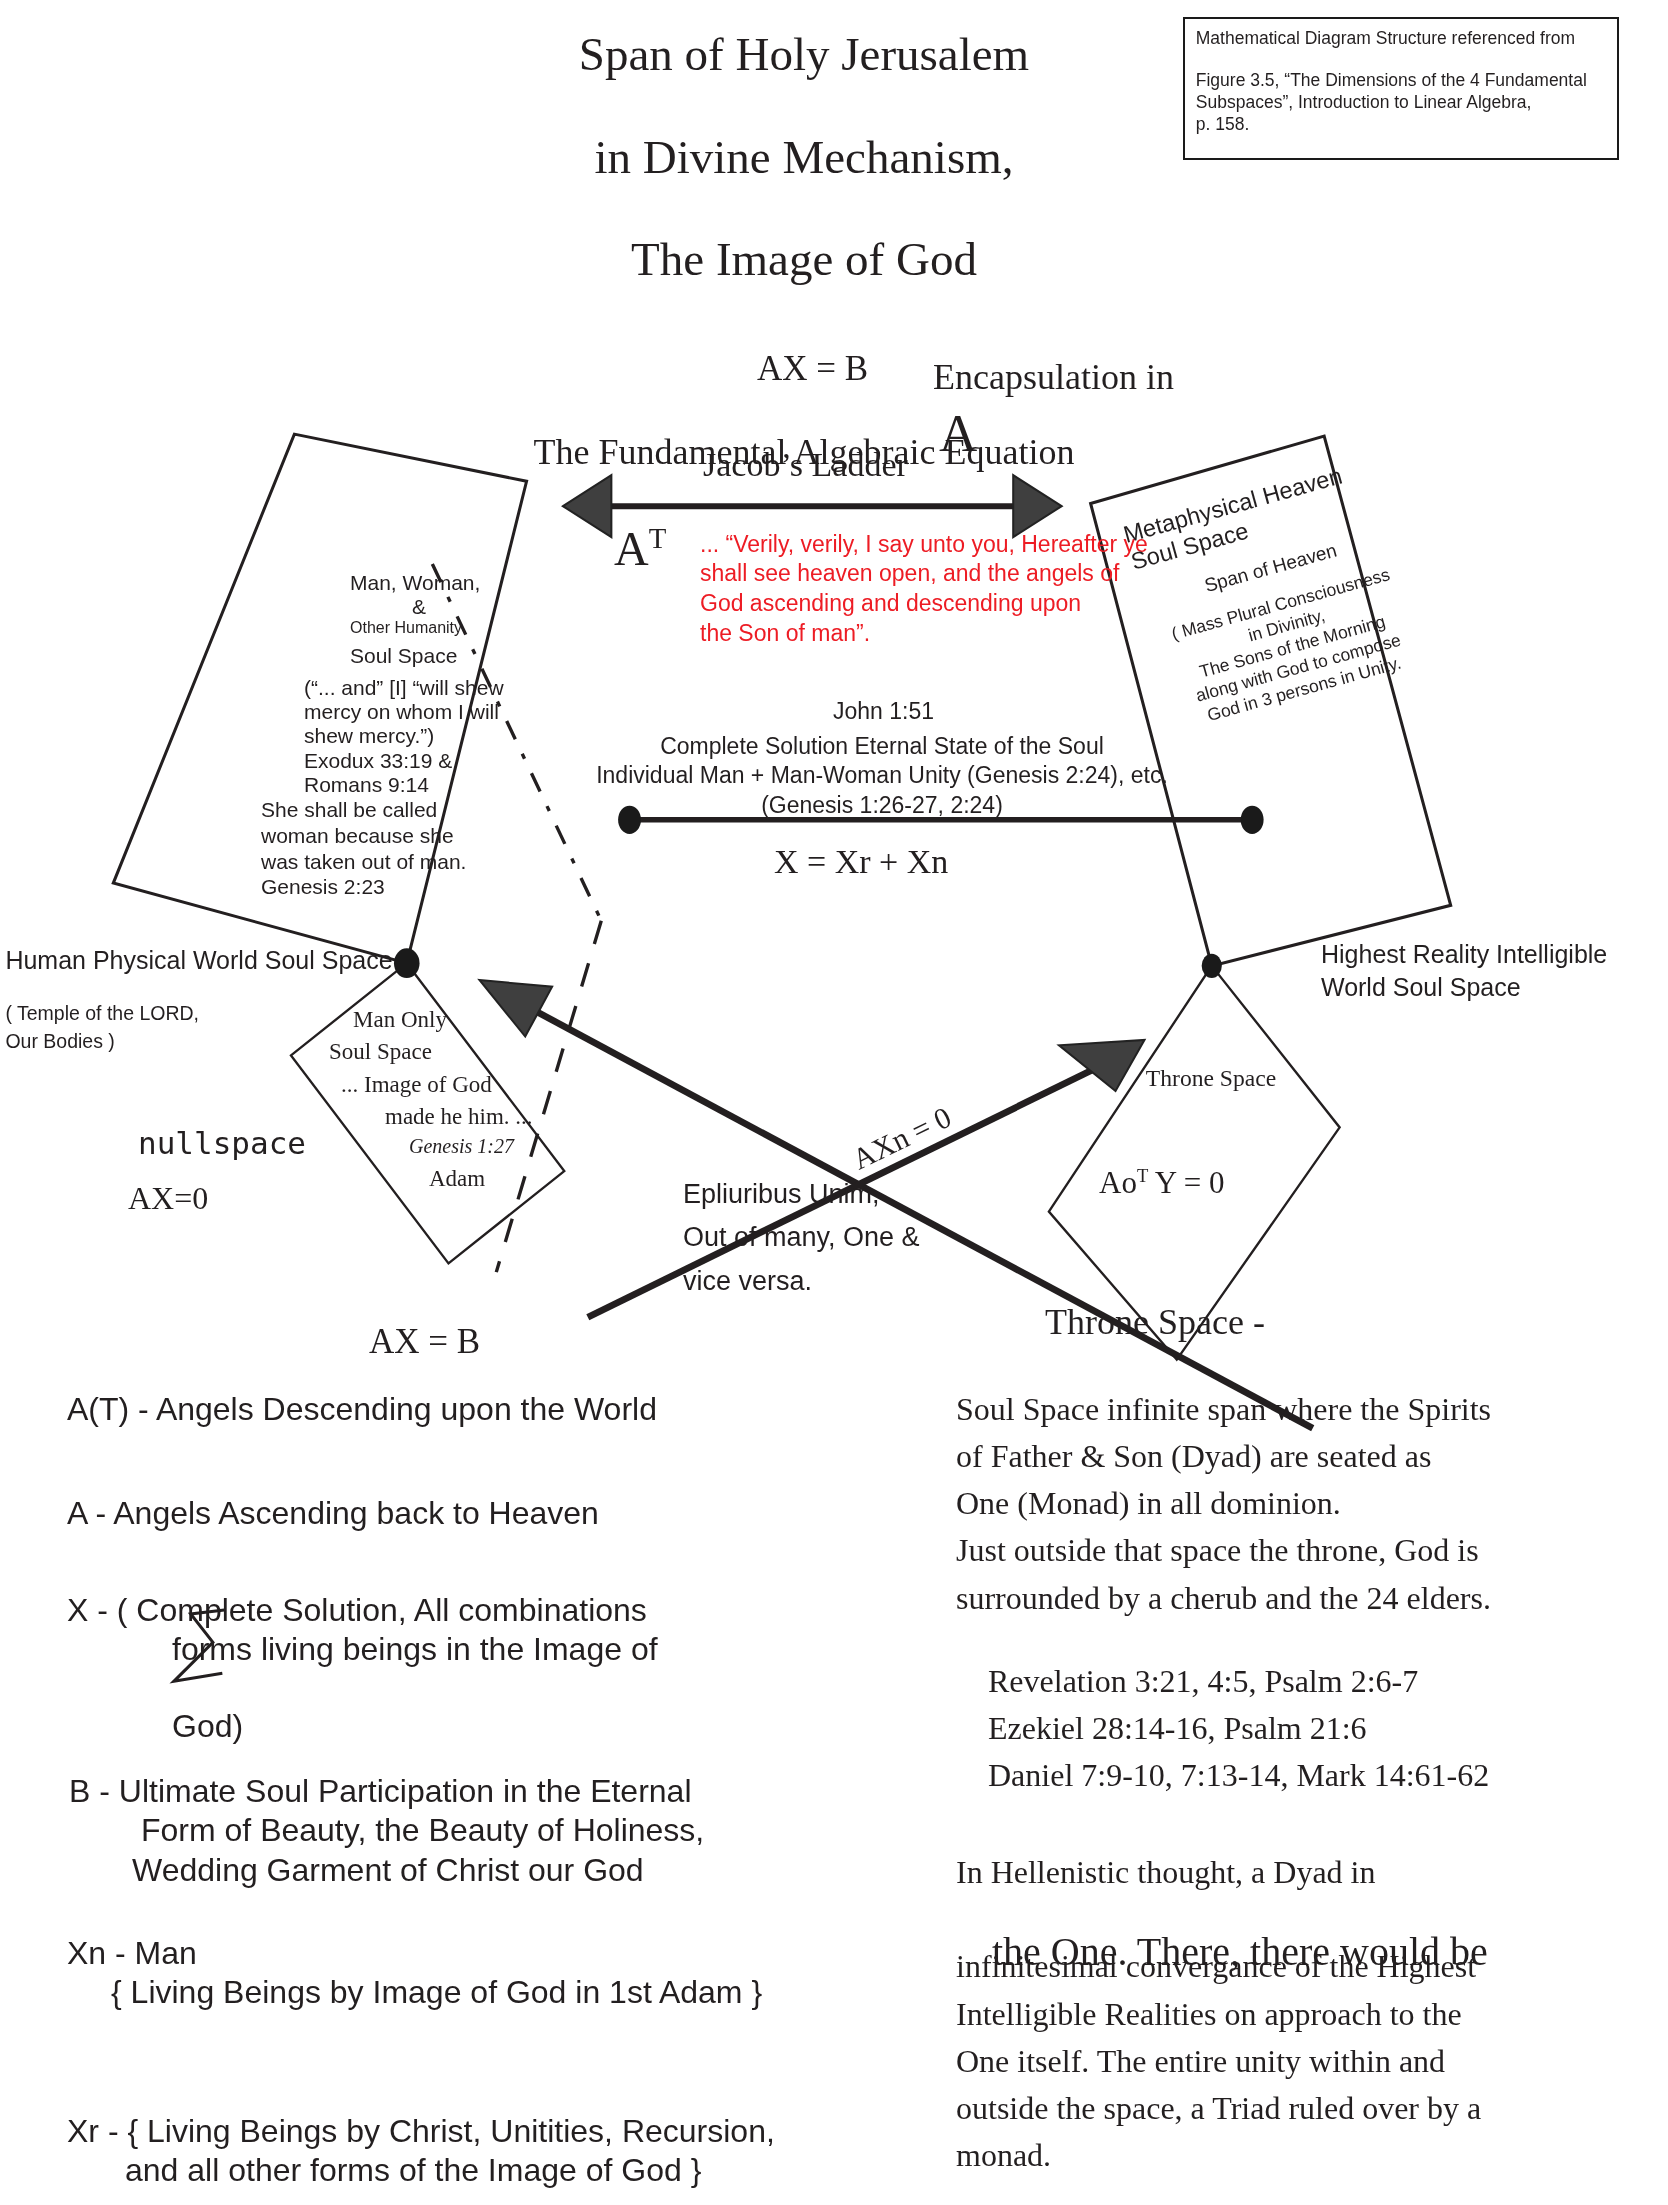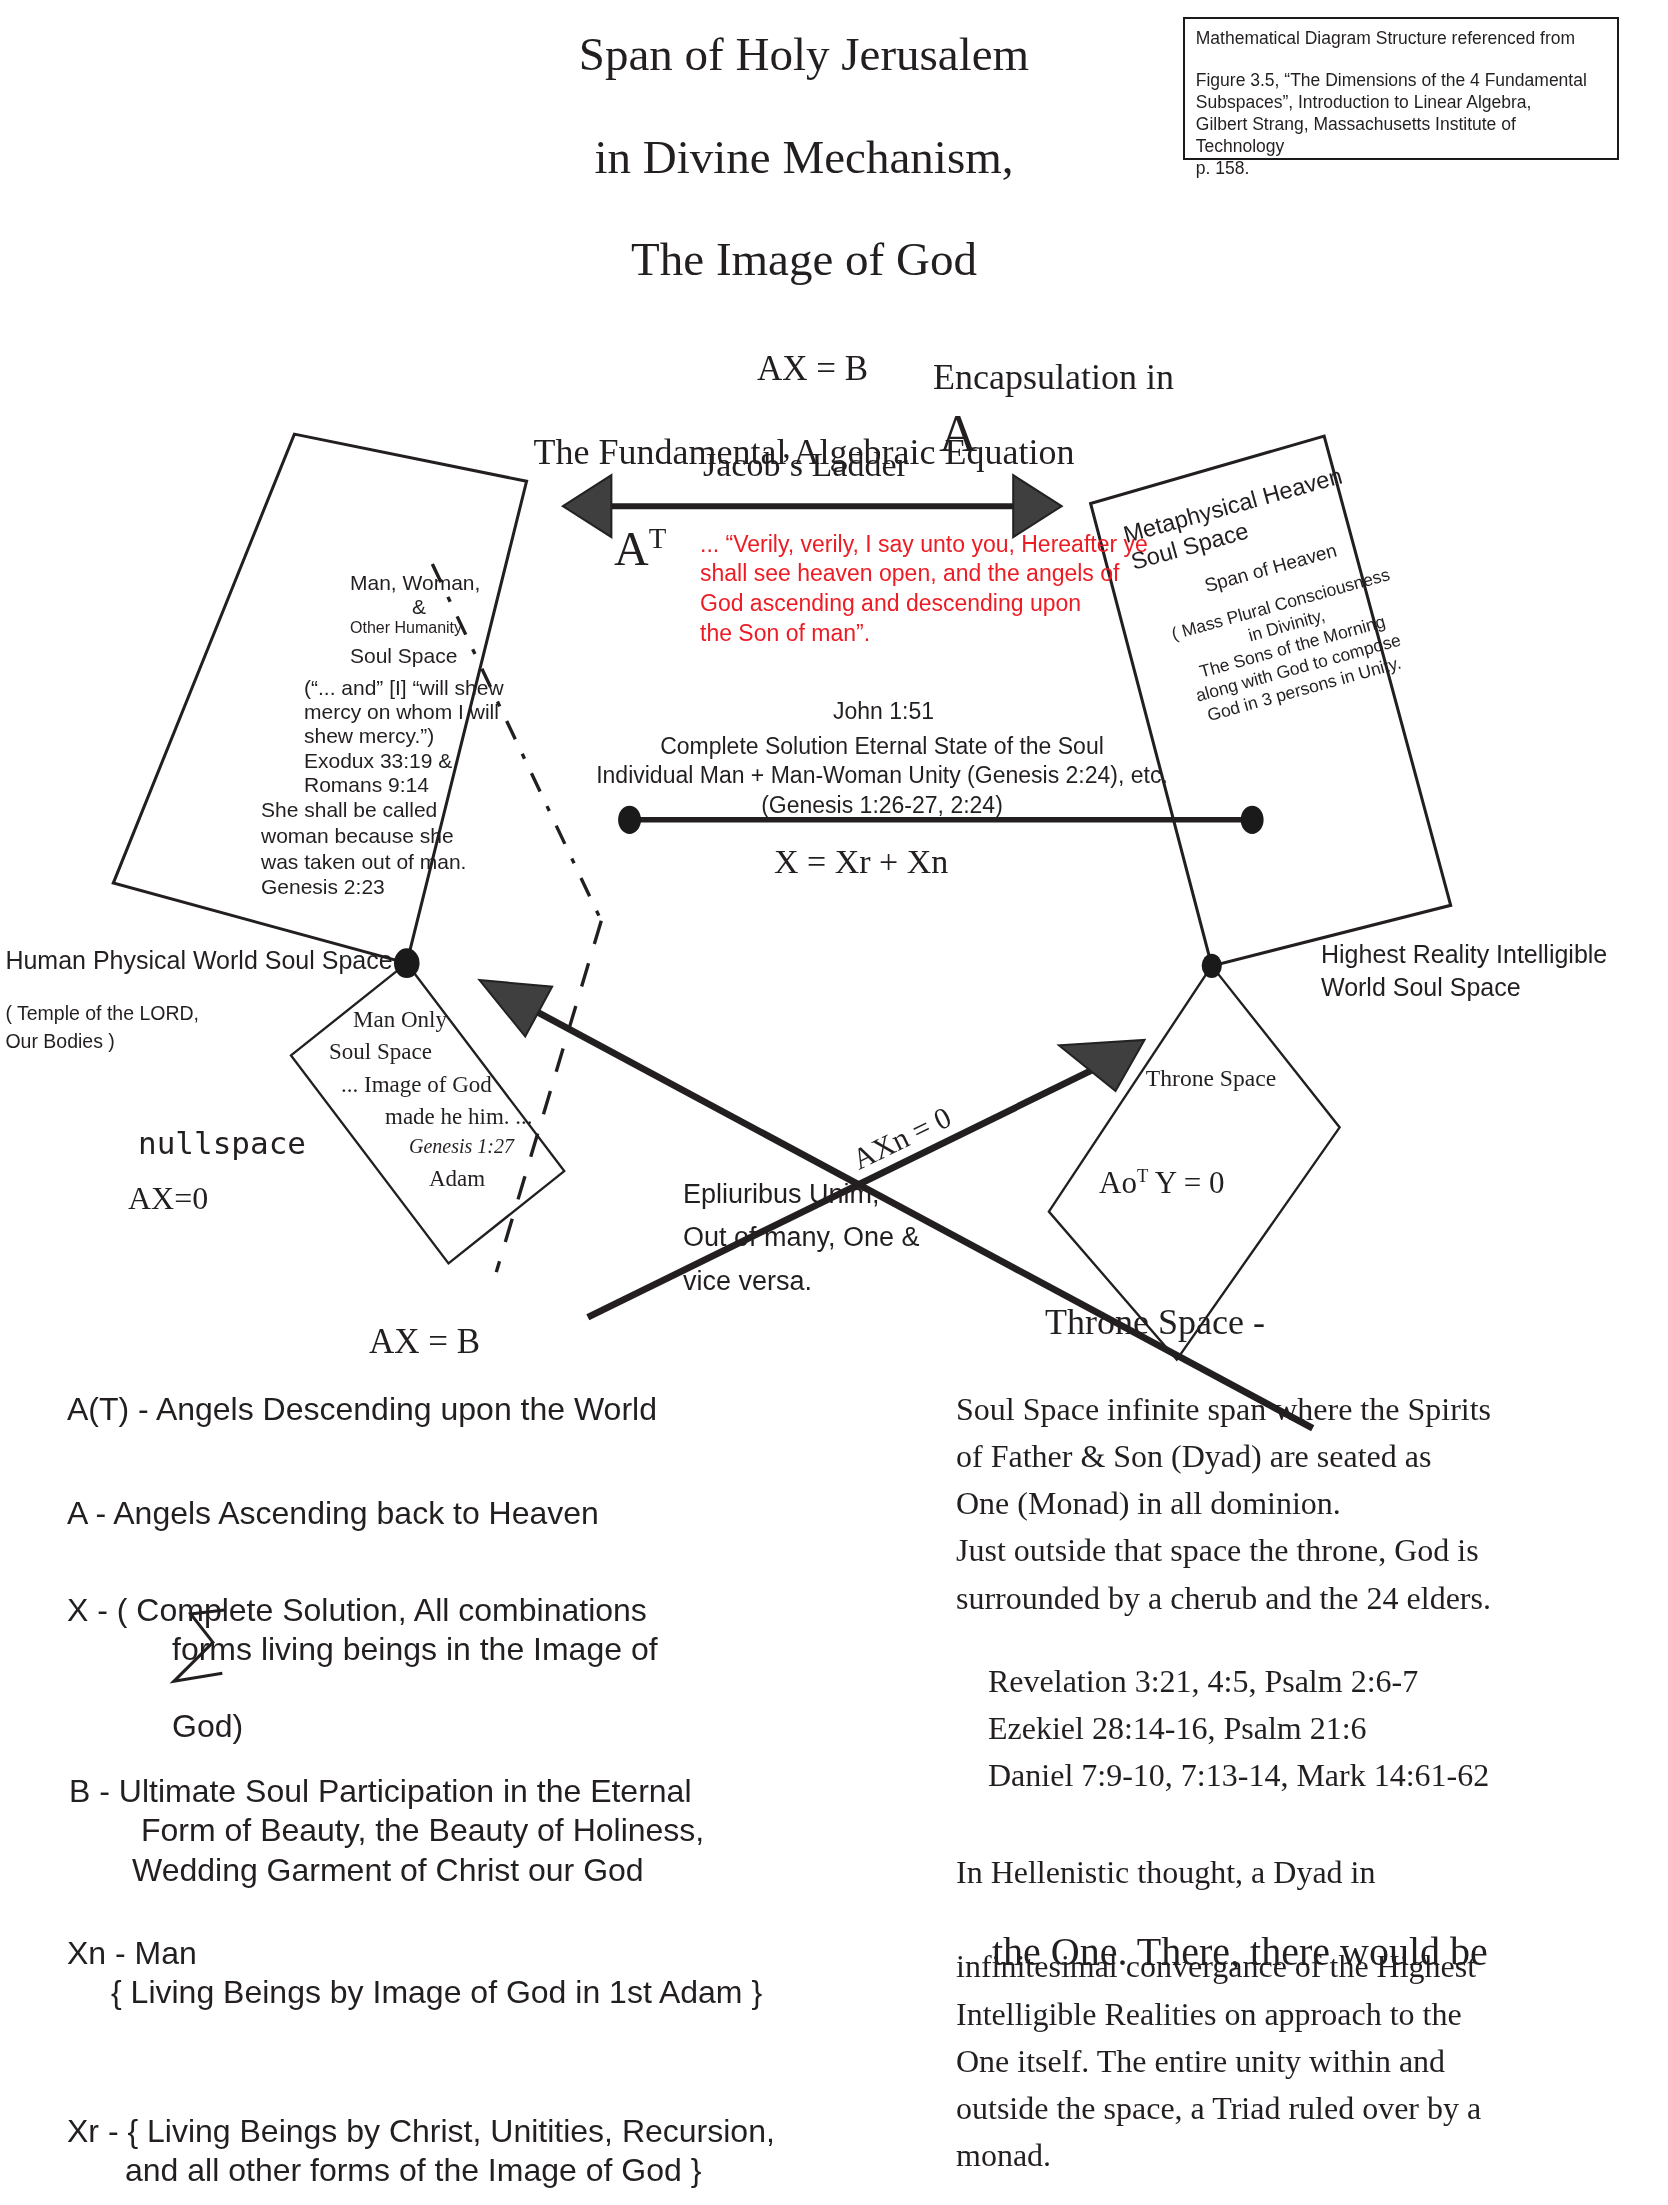--- a/index.html
+++ b/index.html
@@ -66,21 +66,20 @@
 <div class="t serif ctr" style="left:434px;top:131px;width:740px;font-size:47px;">in Divine Mechanism,</div>
 <div class="t serif ctr" style="left:434px;top:233px;width:740px;font-size:47px;">The Image of God</div>
 <div class="t serif ctr" style="left:434px;top:357px;width:740px;font-size:36px;text-align:right;">Encapsulation in</div>
 <div class="t serif ctr" style="left:434px;top:432px;width:740px;font-size:36px;">The Fundamental Algebraic Equation</div>
 
 <div class="refbox">
   <div>Mathematical Diagram Structure referenced from</div>
   <div style="height:20px;"></div>
   <div>Figure 3.5, “The Dimensions of the 4 Fundamental</div>
   <div>Subspaces”,  Introduction to Linear Algebra,</div>
-  <div>Gilbert Strang,  Massachusetts Institute of Technology</div>
   <div>p. 158.</div>
 </div>
 
 <div class="t serif" style="left:757px;top:349px;font-size:35px;">AX = B</div>
 <div class="t serif" style="left:939px;top:404px;font-size:53px;">A</div>
 <div class="t serif" style="left:703px;top:446px;font-size:34px;">Jacob’s Ladder</div>
 
 <div class="t serif" style="left:614px;top:522px;font-size:48px;">
   <span>A</span><sup class="T">T</sup>
 </div>

